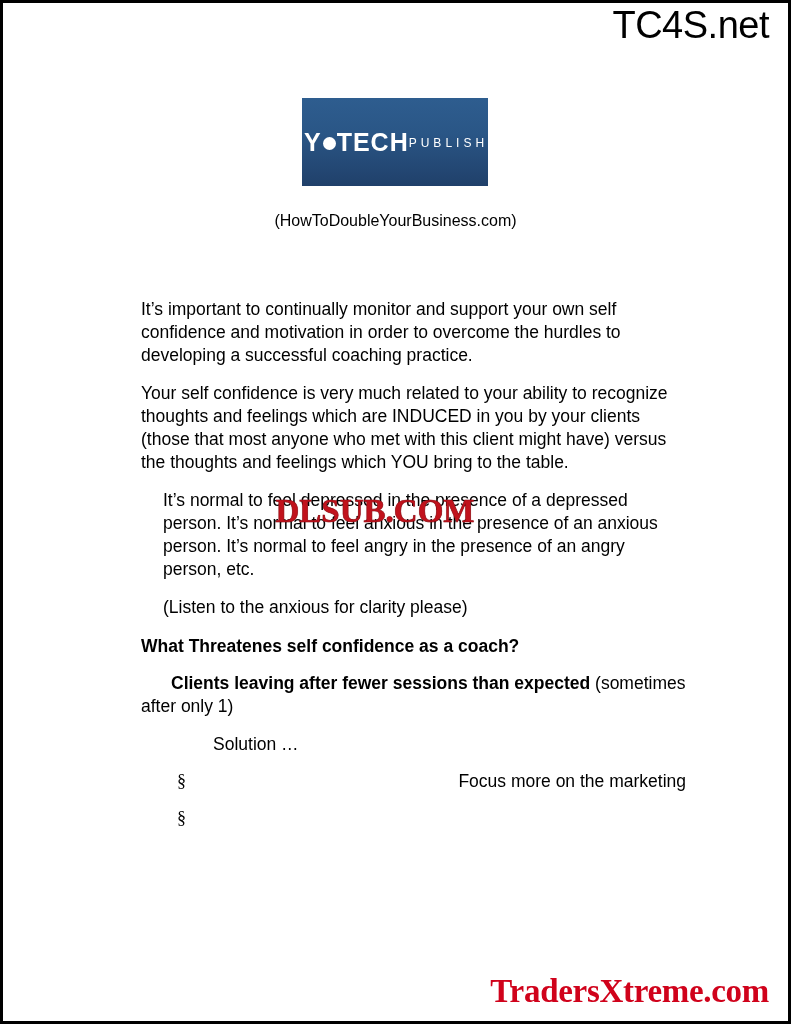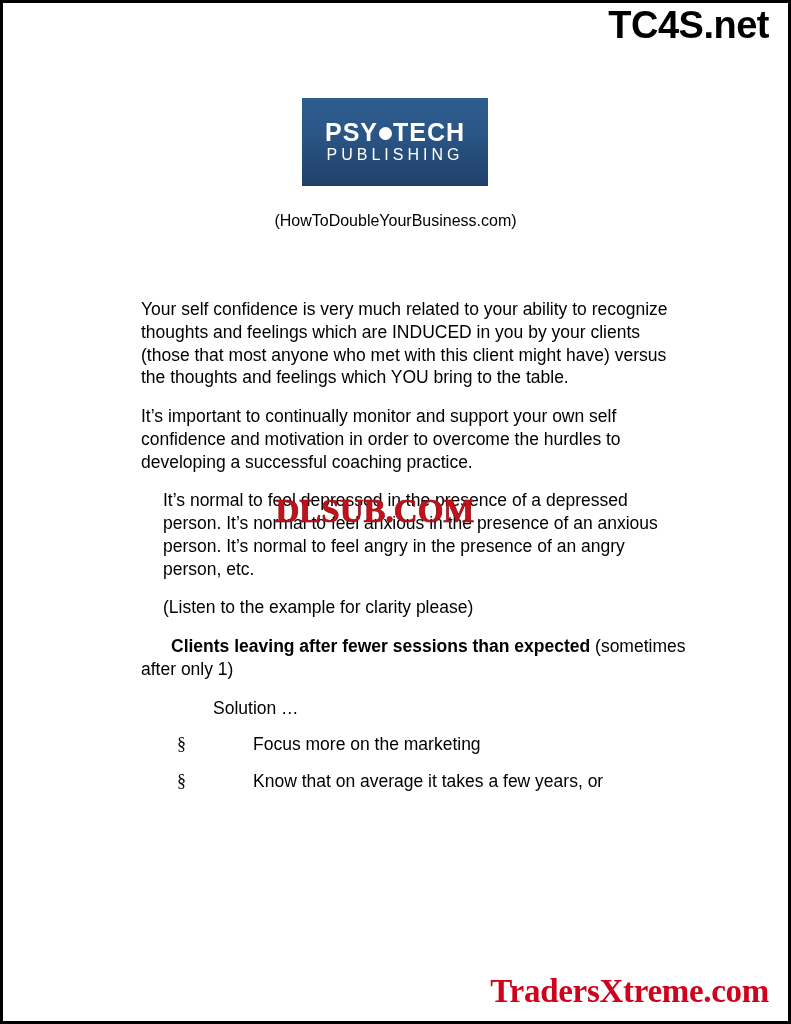--- a/index.html
+++ b/index.html
@@ -24,21 +24,21 @@
     border: 3px solid #000000;
     pointer-events: none;
   }
 
   
   .wm-top {
     position: absolute;
     right: 22px;
     top: 4px;
     font-family: "Liberation Sans", sans-serif;
-    font-weight: bold;
+    font-weight: normal;
     font-size: 38px;
     color: #000000;
     letter-spacing: -0.5px;
   }
 
   
   .wm-bottom {
     position: absolute;
     right: 22px;
     bottom: 14px;
@@ -52,21 +52,21 @@
 
   
   .logo {
     position: absolute;
     left: 302px;
     top: 98px;
     width: 186px;
     height: 88px;
     background: linear-gradient(180deg, #2e5d8f 0%, #2a5686 40%, #20406a 100%);
     display: flex;
-    flex-direction: column;
+    flex-direction: row;
     align-items: center;
     justify-content: center;
   }
   .logo-main {
     color: #ffffff;
     font-family: "Liberation Sans", sans-serif;
     font-weight: bold;
     font-size: 25px;
     letter-spacing: 1px;
     display: flex;
@@ -79,21 +79,21 @@
     height: 13px;
     border-radius: 50%;
     background: #ffffff;
     margin: 0 1px;
     position: relative;
     top: 1px;
   }
   .logo-sub {
     color: #ffffff;
     font-family: "Liberation Sans", sans-serif;
-    font-size: 16px;
+    font-size: 12px;
     letter-spacing: 4px;
     margin-top: 1px;
   }
 
   .site-url {
     position: absolute;
     left: 0;
     right: 0;
     top: 212px;
     text-align: center;
@@ -177,20 +177,21 @@
   .bullet-row .sect {
     position: absolute;
     left: 36px;
     top: 0;
     font-family: "Liberation Serif", serif;
     font-size: 18px;
   }
   .bullet-row .btext {
     display: block;
     padding-left: 76px;
+    text-align: right;
   }
   .bullet-row .btext .cont {
     display: block;
     margin-left: -76px;
   }
 
   
   .stamp {
     position: absolute;
     left: 227px;
@@ -224,42 +225,42 @@
     <span class="logo-dot"></span>
     <span>TECH</span>
   </div>
   <div class="logo-sub">PUBLISHING</div>
 </div>
 
 <div class="site-url">(HowToDoubleYourBusiness.com)</div>
 
 <div class="content">
 
+  <p class="body-par">It’s important to continually monitor and support your own self confidence and motivation in order to overcome the hurdles to developing a successful coaching practice.</p>
+
   <p class="body-par">Your self confidence is very much related to your ability to recognize thoughts and feelings which are INDUCED in you by your clients (those that most anyone who met with this client might have) versus the thoughts and feelings which YOU bring to the table.</p>
 
-  <p class="body-par">It’s important to continually monitor and support your own self confidence and motivation in order to overcome the hurdles to developing a successful coaching practice.</p>
-
   <p class="indent-par">It’s normal to feel depressed in the presence of a depressed person.  It’s normal to feel anxious in the presence of an anxious person.  It’s normal to feel angry in the presence of an angry person, etc.</p>
 
-  <p class="indent-par">(Listen to the example for clarity please)</p>
-
+  <p class="indent-par">(Listen to the anxious for clarity please)</p>
+
+  <p class="bold-head">What Threatenes self confidence as a coach?</p>
 
   <p class="bold-lead"><b>Clients leaving after fewer sessions than expected</b><span> (sometimes after only 1)</span></p>
 
   <p class="solution">Solution …</p>
 
   <div class="bullet-row">
     <span class="sect">§</span>
     <span class="btext">Focus more on the marketing</span>
   </div>
 
   <div class="bullet-row">
     <span class="sect">§</span>
     <span class="btext">
-      <span>Know that on average it takes  a few years, or</span>
     </span>
   </div>
 </div>
 
 <div class="stamp">
   <span class="stamp-inner">DLSUB.COM</span>
 </div>
 
 <div class="wm-bottom">TradersXtreme.com</div>
 

